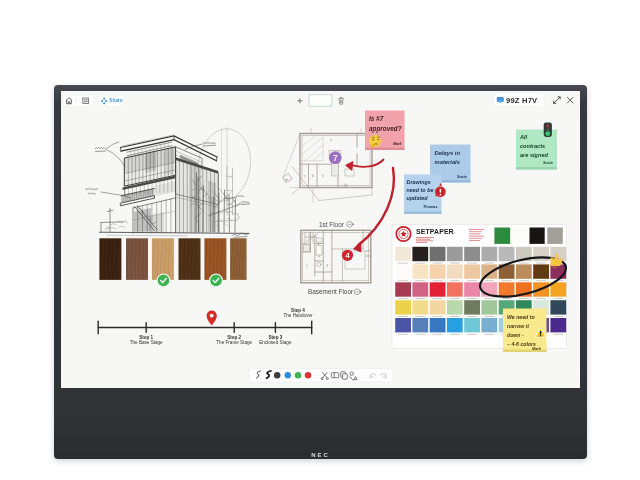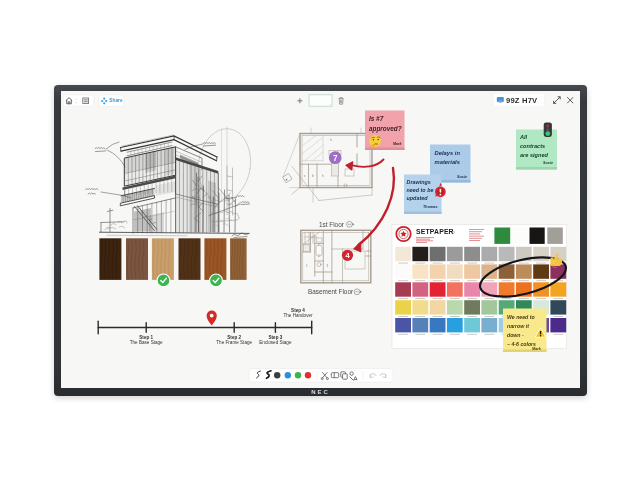--- a/index.html
+++ b/index.html
@@ -1,17 +1,17 @@
 <!DOCTYPE html>
 <html><head>
 <meta charset="utf-8">
 <style>
   html,body{margin:0;padding:0;width:640px;height:480px;background:#ffffff;overflow:hidden;
     font-family:"Liberation Sans", sans-serif;}
-  .monitor{position:absolute;left:54px;top:85px;width:533px;height:311px;
+  .monitor{position:absolute;left:54px;top:85px;width:533px;height:374px;
     background:linear-gradient(180deg,#46494e 0%,#37393d 5%,#323539 50%,#303336 90%,#2a2d30 100%);
     border-radius:4px;box-shadow:0 2px 6px rgba(0,0,0,0.18);}
   .screen{position:absolute;left:7px;top:6px;width:519px;height:297px;background:#f7f7f6;}
   .neclogo{position:absolute;left:0;right:0;bottom:1px;text-align:center;
     color:#dcdcdc;font-size:6px;font-weight:bold;letter-spacing:2px;}
 </style>
 </head>
 <body>
 
 <div class="monitor">

